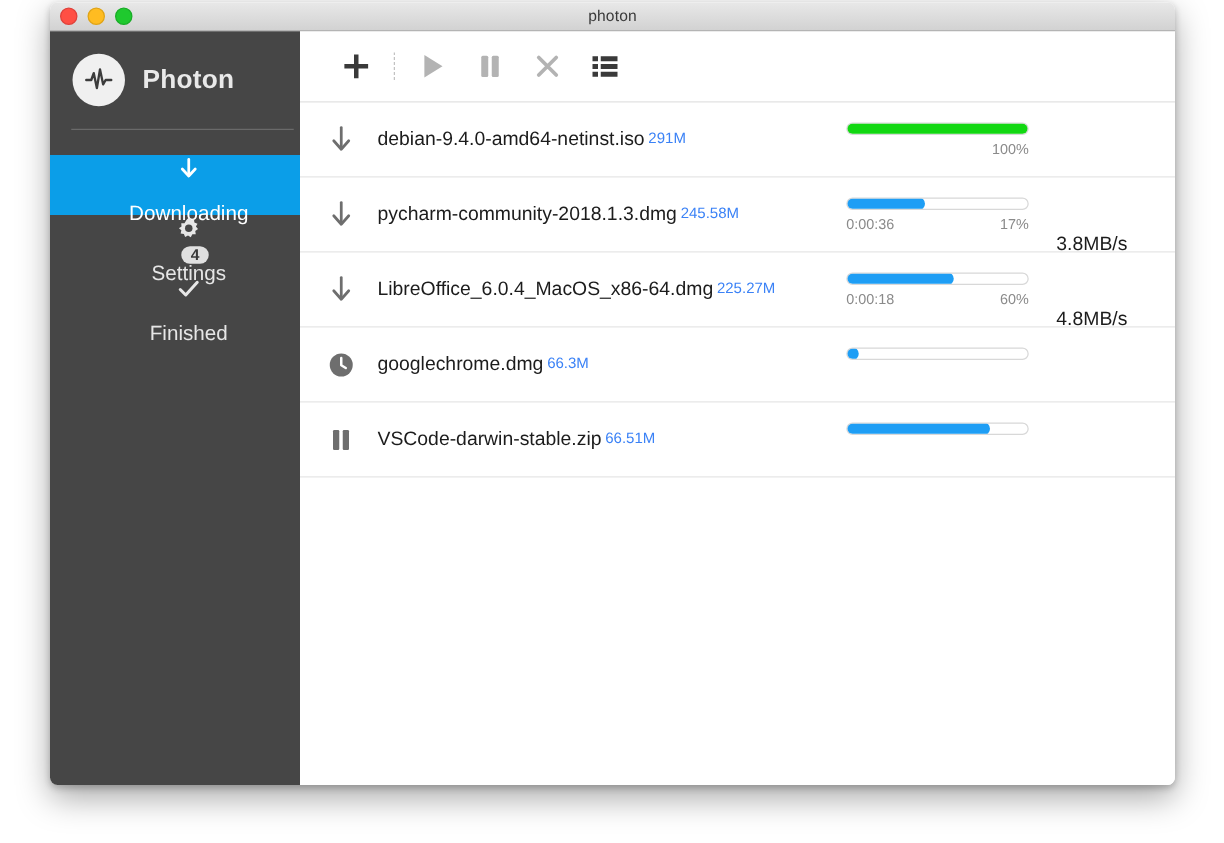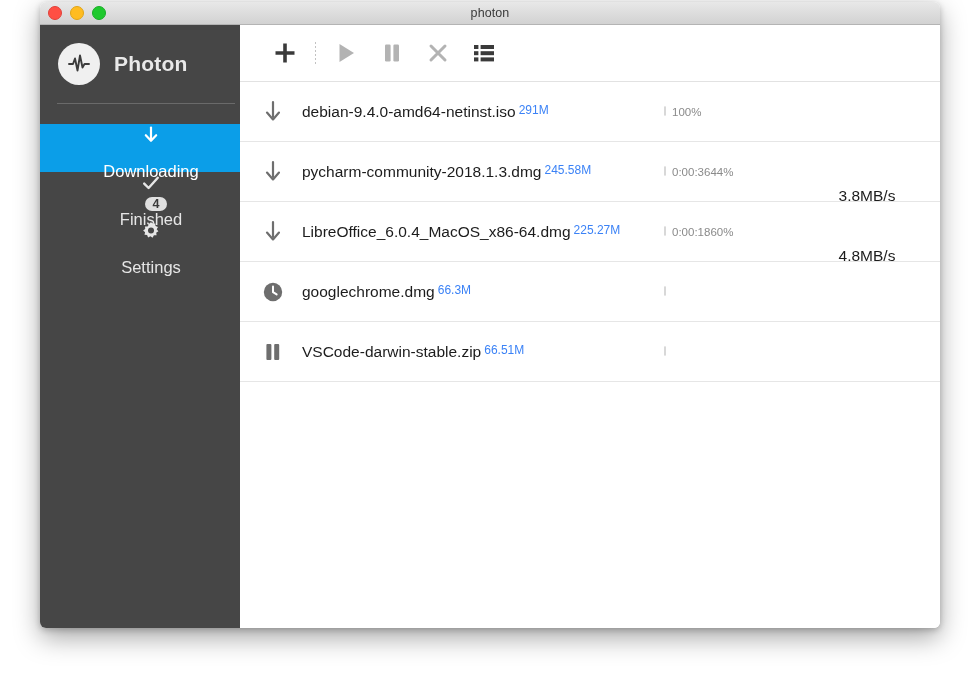--- a/index.html
+++ b/index.html
@@ -232,23 +232,24 @@
   }
   .row-size {
     font-size: 12px;
     color: #3b82f6;
   }
 
   .row-progress {
     flex: 0 0 146px;
     width: 146px;
     display: flex;
-    flex-direction: row;
+    flex-direction: column;
     gap: 6px;
     padding-top: 2px;
+    margin-left: 13px;
   }
   .bar-track {
     height: 10px;
     border-radius: 5px;
     background: #ffffff;
     border: 1px solid #d8d8d8;
     box-sizing: border-box;
     overflow: hidden;
     position: relative;
   }
@@ -322,36 +323,36 @@
                 <path d="M4.8 10.2 L10 15.8 L15.2 10.2" stroke="#ffffff" stroke-width="2.2" stroke-linecap="round" stroke-linejoin="round" fill="none"></path>
               </svg>
             </span>
             <span class="nav-label">Downloading</span>
             <span class="nav-badge">4</span>
           </div>
 
           <div class="nav-item">
             <span class="nav-icon">
               <svg class="icon-svg" width="20" height="20" viewBox="0 0 20 20">
-                <path d="M3.2 10.6 L7.6 15 L16.8 4.8" stroke="#e6e6e6" stroke-width="2.4" stroke-linecap="round" stroke-linejoin="round" fill="none"></path>
-              </svg>
-            </span>
-            <span class="nav-label">Finished</span>
-          </div>
-
-          <div class="nav-item">
-            <span class="nav-icon">
-              <svg class="icon-svg" width="20" height="20" viewBox="0 0 20 20">
                 <path fill="#e6e6e6" d="M10 0.9 L11.6 3.0 L14.2 2.3 L14.5 5.0 L17.0 5.9 L15.7 8.2 L17.4 10.2
                          L15.2 11.7 L15.6 14.3 L12.9 14.3 L11.6 16.7 L9.4 15.3 L7.1 16.6 L6.1 14.1
                          L3.5 13.8 L4.1 11.2 L2.1 9.5 L4.2 8.1 L4.0 5.5 L6.6 5.5 L8.0 3.2 Z"></path>
                 <circle cx="10" cy="9.6" r="3.0" fill="#464646"></circle>
               </svg>
             </span>
             <span class="nav-label">Settings</span>
+          </div>
+
+          <div class="nav-item">
+            <span class="nav-icon">
+              <svg class="icon-svg" width="20" height="20" viewBox="0 0 20 20">
+                <path d="M3.2 10.6 L7.6 15 L16.8 4.8" stroke="#e6e6e6" stroke-width="2.4" stroke-linecap="round" stroke-linejoin="round" fill="none"></path>
+              </svg>
+            </span>
+            <span class="nav-label">Finished</span>
           </div>
 
         </div>
       </div>
 
       <div id="content">
 
         <div id="toolbar">
 
           <div class="tb-btn">
@@ -439,21 +440,21 @@
             <div class="row-info">
               <div class="row-name">pycharm-community-2018.1.3.dmg</div>
               <div class="row-size">245.58M</div>
             </div>
             <div class="row-progress">
               <div class="bar-track">
                 <div class="bar-fill" style="width:44%"></div>
               </div>
               <div class="bar-meta">
                 <span class="eta">0:00:36</span>
-                <span class="pct">44%</span>
+                <span class="pct">17%</span>
               </div>
             </div>
             <div class="row-speed">3.8MB/s</div>
           </div>
 
           <div class="row">
             <div class="row-status">
               <svg class="icon-svg" width="22" height="26" viewBox="0 0 22 26">
                 <path d="M11 3 V18" stroke="#6e6e6e" stroke-width="2.2" stroke-linecap="round" fill="none"></path>
                 <path d="M5 13.6 L11 20.4 L17 13.6" stroke="#6e6e6e" stroke-width="2.2" stroke-linecap="round" stroke-linejoin="round" fill="none"></path>

